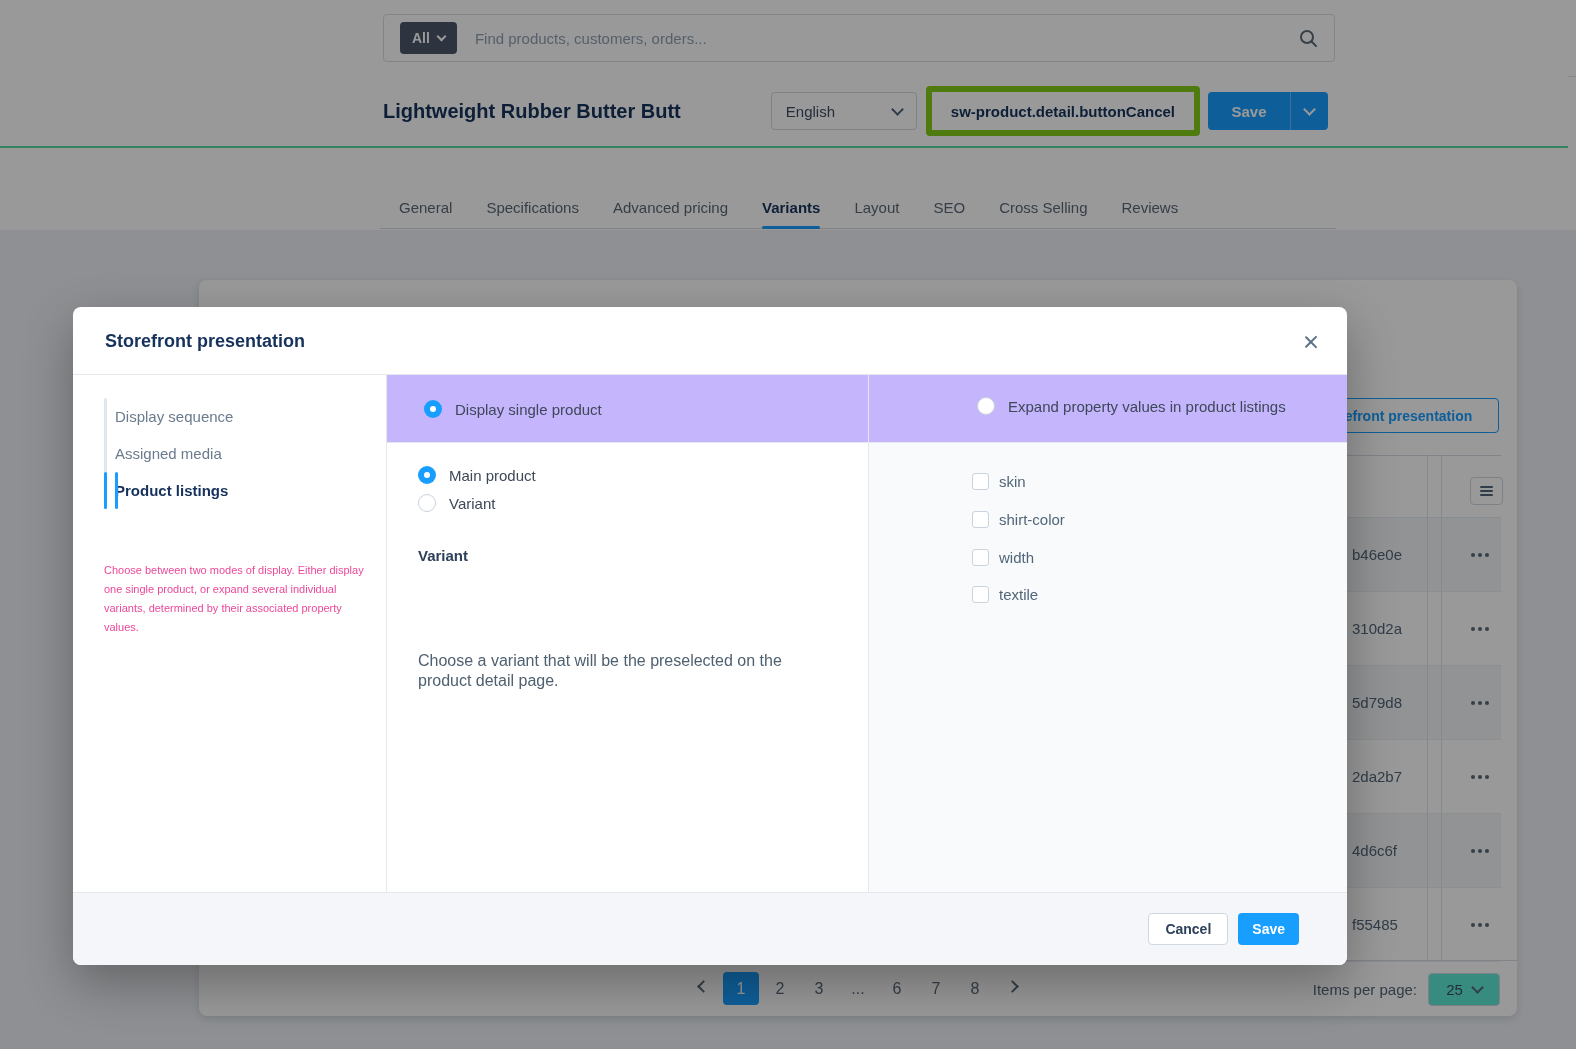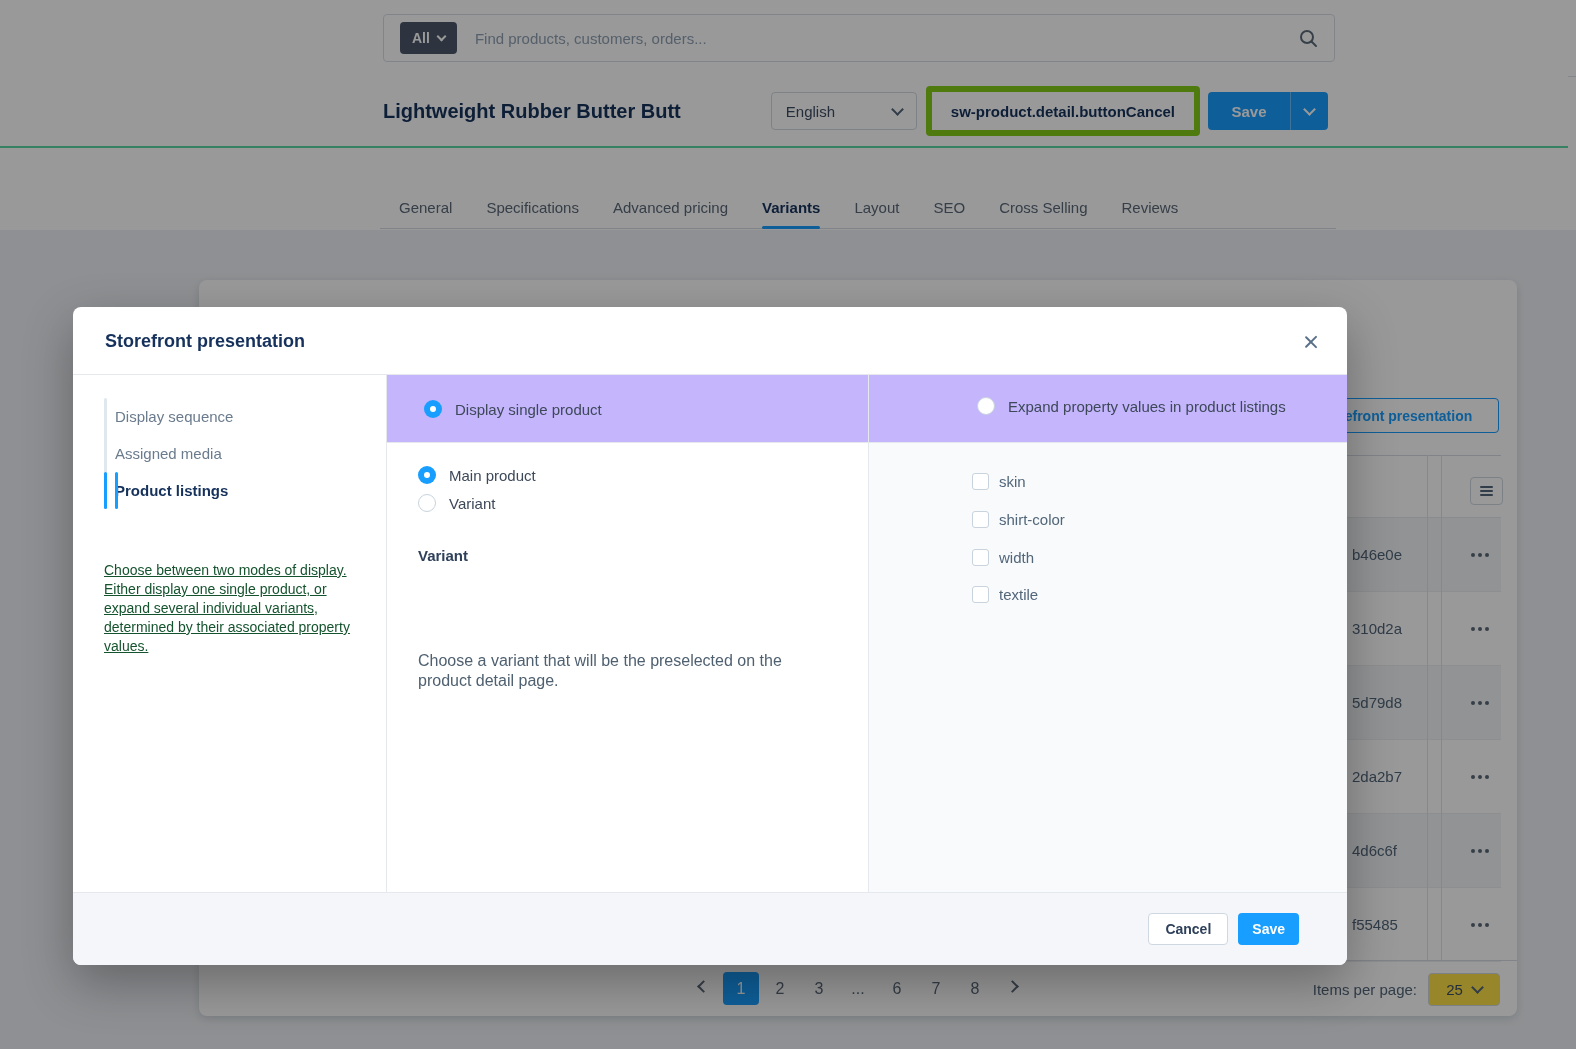--- a/index.html
+++ b/index.html
@@ -57,21 +57,21 @@
   .pager{position:absolute;left:50%;transform:translateX(-50%);top:11px;display:flex;align-items:center;gap:3px;}
   .pg{min-width:30px;height:33px;display:flex;align-items:center;justify-content:center;font-size:16px;color:#5a6878;
       border-radius:4px;cursor:pointer;padding:0 3px;}
   .pg.active{background:#189eff;color:#fff;}
   .pg.gap{cursor:default;}
   .pg-arrow{width:33px;height:33px;display:flex;align-items:center;justify-content:center;color:#5a6878;cursor:pointer;}
   .chev-left{transform:rotate(135deg);}
   .chev-right{transform:rotate(-45deg);}
   .per-page{position:absolute;right:17px;top:12px;display:flex;align-items:center;gap:11px;}
   .per-page-label{font-size:15px;color:#52667a;}
-  .per-page-select{width:70px;height:31px;border:1px solid #cfd8e0;border-radius:4px;background:#fde047;display:flex;
+  .per-page-select{width:70px;height:31px;border:1px solid #cfd8e0;border-radius:4px;background:#5eead4;display:flex;
                    align-items:center;justify-content:center;gap:10px;font-size:15px;color:#3d4d63;cursor:pointer;}
   .per-page-select .chev{color:#52667a;}
   
   .overlay{position:absolute;inset:0;background:rgba(0,0,0,.40);z-index:10;}
   .modal{position:absolute;left:73px;top:307px;width:1274px;height:658px;background:#fff;border-radius:8px;z-index:20;
          box-shadow:0 18px 50px rgba(0,0,0,.30);overflow:hidden;}
   .modal-header{position:relative;height:68px;border-bottom:1px solid #e5e9ed;box-sizing:border-box;}
   .modal-title{position:absolute;left:32px;top:0;height:68px;display:flex;align-items:center;
                font-size:18px;font-weight:700;color:#16325c;}
   .modal-close{position:absolute;right:28px;top:24px;width:22px;height:22px;background:none;border:0;cursor:pointer;}
@@ -79,21 +79,21 @@
   .xicon::before,.xicon::after{content:'';position:absolute;left:7px;top:0;width:2.4px;height:16px;background:#5a7089;border-radius:1px;}
   .xicon::before{transform:rotate(45deg);} .xicon::after{transform:rotate(-45deg);}
   .modal-body{position:absolute;top:68px;left:0;right:0;bottom:73px;}
   .col-left{position:absolute;left:0;top:0;bottom:0;width:314px;background:#fff;border-right:1px solid #e5e9ed;box-sizing:border-box;}
   .mnav{position:absolute;left:31px;top:23px;width:250px;}
   .mnav-guide{position:absolute;left:0;top:0;width:3px;height:111px;background:#e0e7ed;border-radius:2px;}
   .mnav-item{position:relative;height:37px;display:flex;align-items:center;padding-left:11px;font-size:15px;color:#6a7b8d;cursor:pointer;}
   .mnav-item.active{color:#16325c;font-weight:600;}
   .mnav-item.active::before{content:'';position:absolute;left:-11px;top:0;width:3px;height:37px;background:#189eff;border-radius:2px;margin-left:11px;left:0;}
   .mnav-active-bar{position:absolute;left:0;top:74px;width:3px;height:37px;background:#189eff;border-radius:2px;}
-  .mdesc{position:absolute;left:31px;top:186px;width:262px;font-size:14px;line-height:19px;color:#14532d;text-decoration:underline;}
+  .mdesc{position:absolute;left:31px;top:186px;width:262px;font-size:11px;line-height:19px;color:#ec4899;}
   .col-mid{position:absolute;left:314px;top:0;bottom:0;width:482px;background:#fff;border-right:1px solid #e5e9ed;box-sizing:border-box;}
   .col-right{position:absolute;left:796px;top:0;bottom:0;right:0;background:#f8fafb;}
   .opt-band{position:absolute;left:0;top:0;right:0;height:68px;background:#c4b5fd;border-bottom:1px solid #e5e9ed;box-sizing:border-box;}
   .radio{width:18px;height:18px;border-radius:50%;background:#fff;border:1px solid #c8d3dd;box-sizing:border-box;flex:none;cursor:pointer;}
   .radio.sel{border:none;background:#189eff;position:relative;}
   .radio.sel::after{content:'';position:absolute;left:6px;top:6px;width:6px;height:6px;border-radius:50%;background:#fff;}
   .radio-row{position:absolute;display:flex;align-items:center;gap:13px;font-size:15px;color:#3d4858;}
   .field-label{position:absolute;left:31px;top:172px;font-size:15px;font-weight:600;color:#2e405a;}
   .select-box{position:absolute;left:31px;top:196px;width:420px;height:46px;border:1px solid #cfd8e0;border-radius:4px;
               background:#fff;box-sizing:border-box;display:flex;align-items:center;justify-content:space-between;

